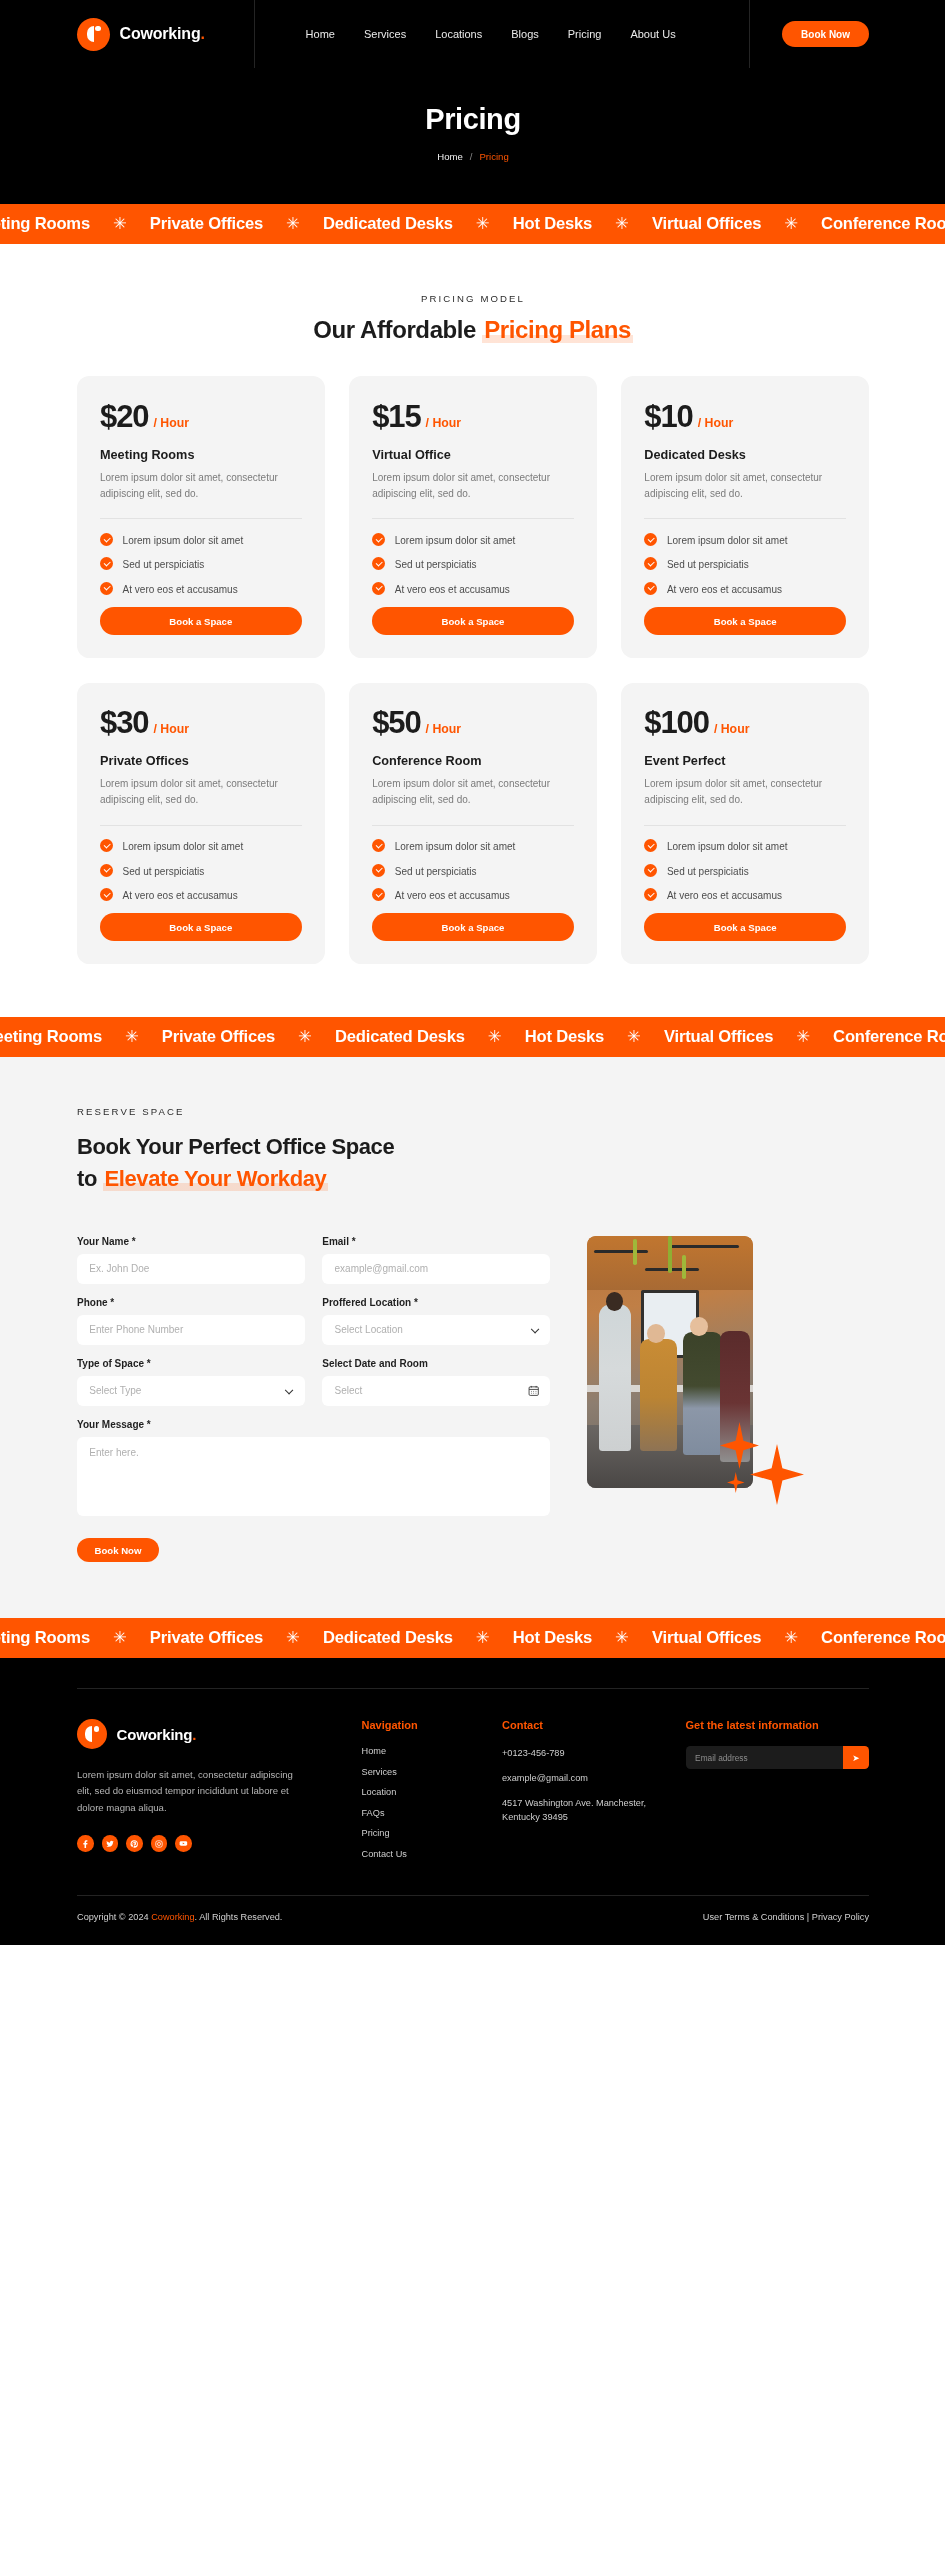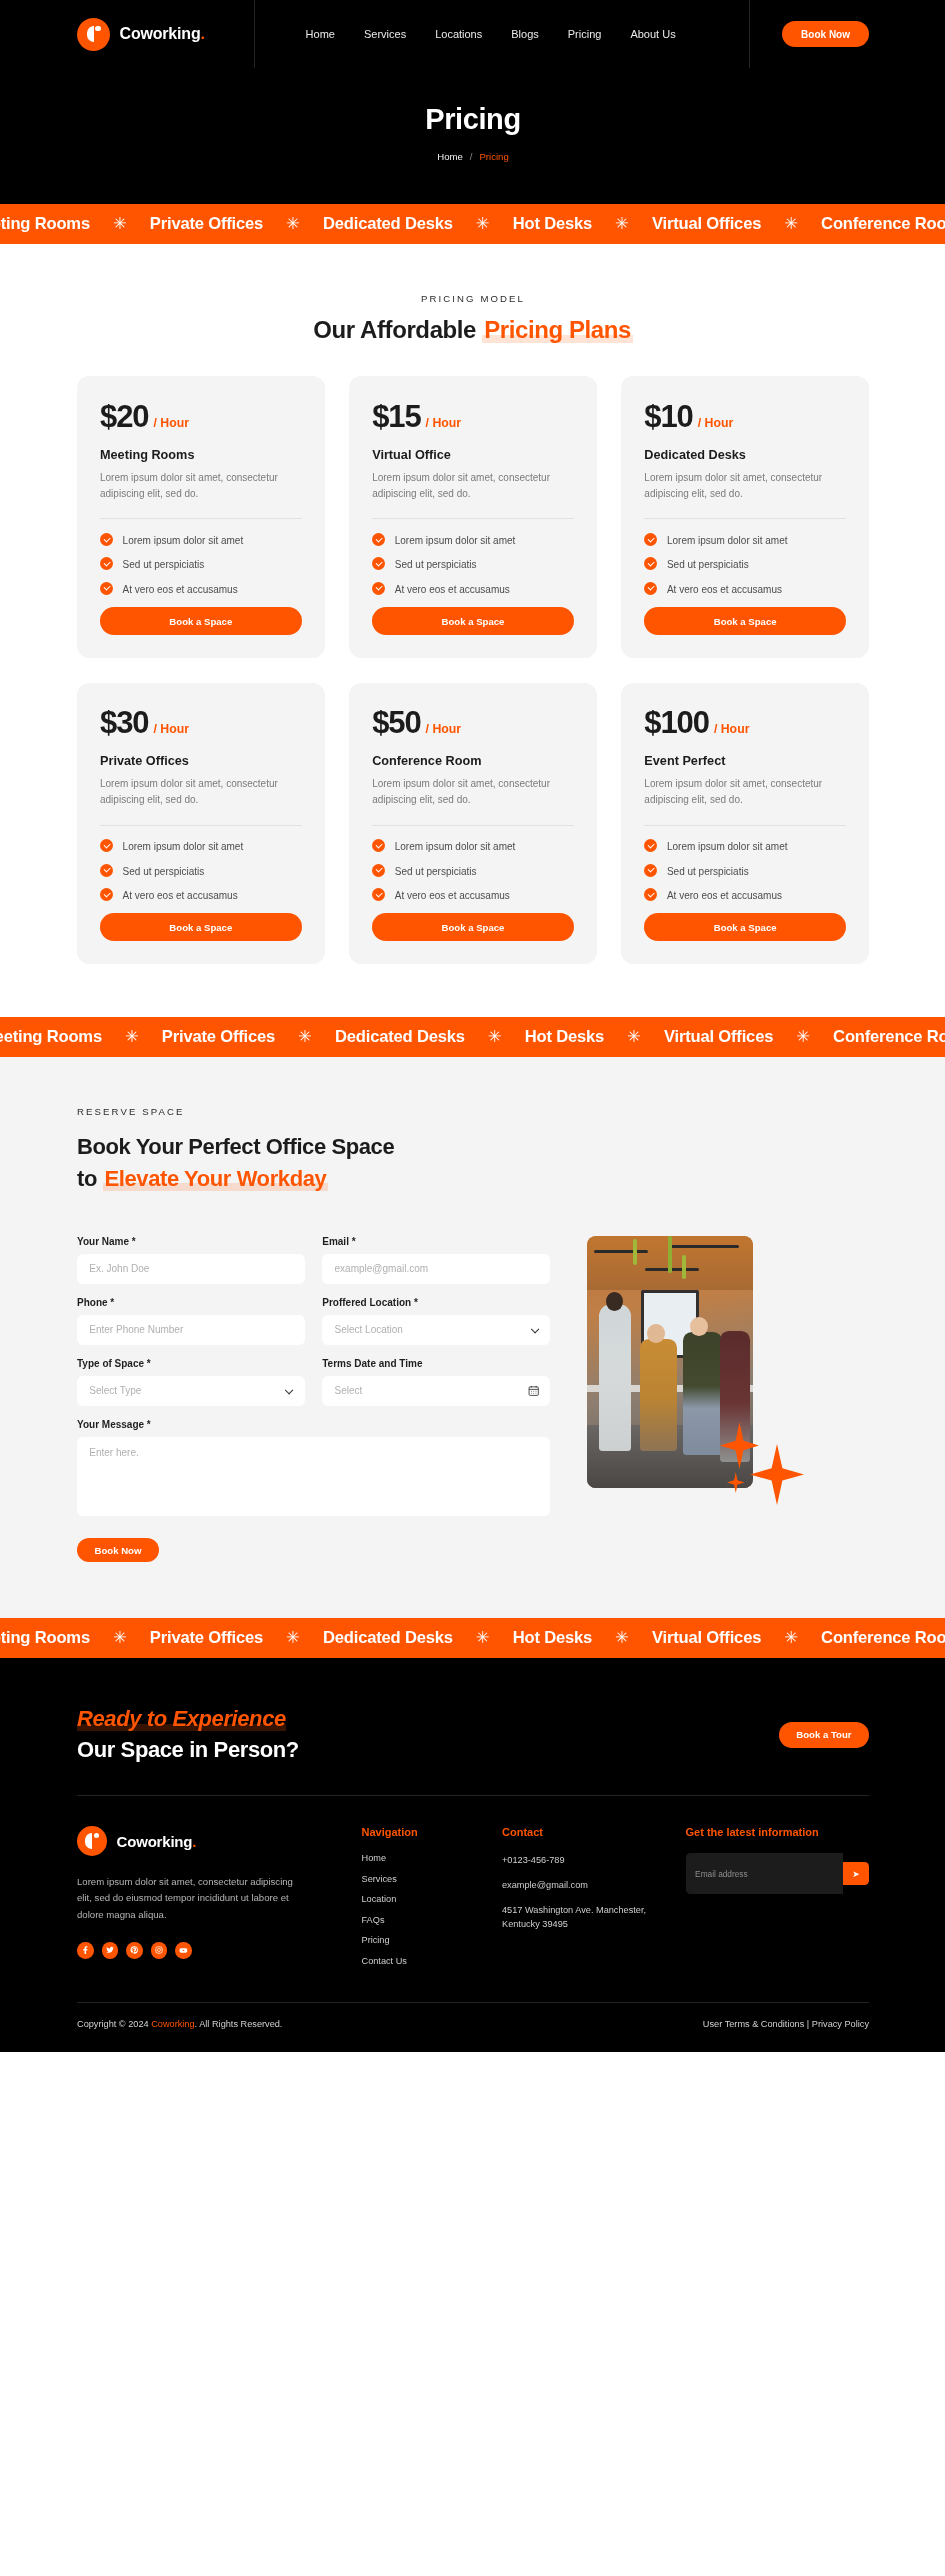--- a/index.html
+++ b/index.html
@@ -205,21 +205,21 @@
   .soc{
     width:16.6px;height:16.6px;border-radius:50%;background:var(--orange);
     display:flex;align-items:center;justify-content:center;color:#fff;
     font-size:8.8px;font-weight:700;line-height:1;cursor:pointer;
   }
   .col-head{color:var(--orange);font-size:11px;font-weight:700;margin-bottom:15px;}
   .col-link{display:block;font-size:9.2px;color:#cfcfcf;text-decoration:none;margin-bottom:10.5px;}
   .col-item{font-size:9.2px;color:#cfcfcf;margin-bottom:10.5px;line-height:1.55;}
   .sub{display:flex;align-items:center;margin-top:1.8px;max-width:201px;}
   .sub input{
-    flex:1;height:41px;border:none;background:#1c1c1c;color:#ddd;
+    flex:1;height:23px;border:none;background:#1c1c1c;color:#ddd;
     border-radius:4.4px 0 0 4.4px;padding:0 9.6px;font-size:8.3px;outline:none;
     font-family:"Liberation Sans", sans-serif;
   }
   .sub input::placeholder{color:#8e8e8e;}
   .sub button{
     width:26px;height:23px;border:none;background:var(--orange);
     border-radius:0 4.4px 4.4px 0;color:#fff;font-size:8.8px;cursor:pointer;
     display:flex;align-items:center;justify-content:center;
   }
   .copy{
@@ -473,21 +473,21 @@
 
         <div class="f-row">
           <div class="f-col">
             <label class="f-label">Type of Space *</label>
             <div class="f-select">
               <input class="f-input" readonly="" placeholder="Select Type" style="">
               <span class="chev"></span>
             </div>
           </div>
           <div class="f-col">
-            <label class="f-label">Terms Date and Time</label>
+            <label class="f-label">Select Date and Room</label>
             <div class="f-select">
               <input class="f-input" readonly="" placeholder="Select" style="">
               <span class="f-cal">
                 <svg width="11.4" height="11.4" viewBox="0 0 16 16" fill="none" stroke="#333" stroke-width="1.2">
                   <rect x="1.5" y="2.6" width="13" height="12" rx="1.6"></rect>
                   <path d="M1.5 6.2h13M4.6 1.3v2.4M11.4 1.3v2.4"></path>
                   <path d="M4.3 9h1M7.5 9h1M10.7 9h1M4.3 11.6h1M7.5 11.6h1M10.7 11.6h1" stroke-width="1.1"></path>
                 </svg>
               </span>
             </div>
@@ -538,29 +538,20 @@
         <span class="mq-item">Dedicated Desks</span>
         <span class="mq-star">✳</span>
         <span class="mq-item">Hot Desks</span>
         <span class="mq-star">✳</span>
         <span class="mq-item">Virtual Offices</span>
         <span class="mq-star">✳</span>
         <span class="mq-item">Conference Room</span>
       </div>
   </div>
 
-  <div class="cta">
-    <div class="cta-inner">
-      <h2>
-        <span class="accent-dark">Ready to Experience</span><br>
-        <span>Our Space in Person?</span>
-      </h2>
-      <button class="btn-tour">Book a Tour</button>
-    </div>
-  </div>
 
   <div class="foot">
     <div class="foot-hr"></div>
     <div class="foot-grid">
 
       <div>
         <div class="foot-brand">
           <div class="logo-badge">
               <div class="logo-glyph"></div>
             </div>

